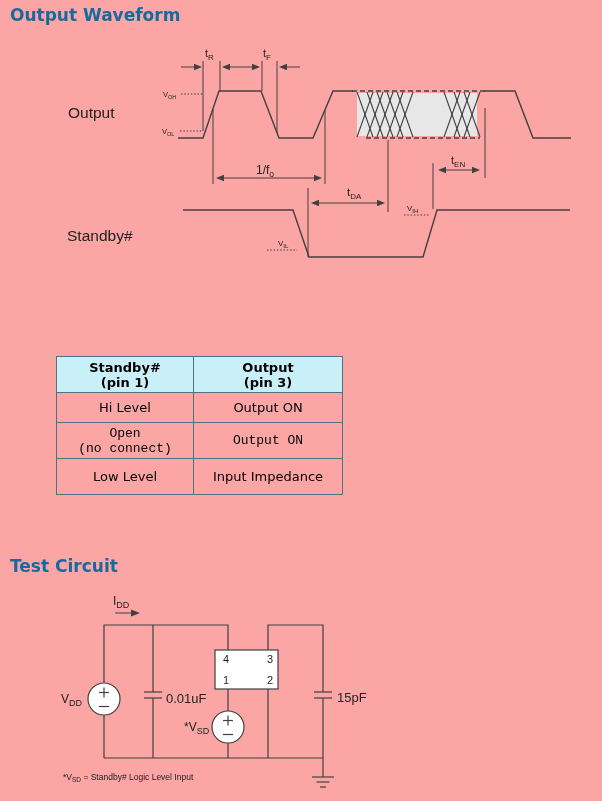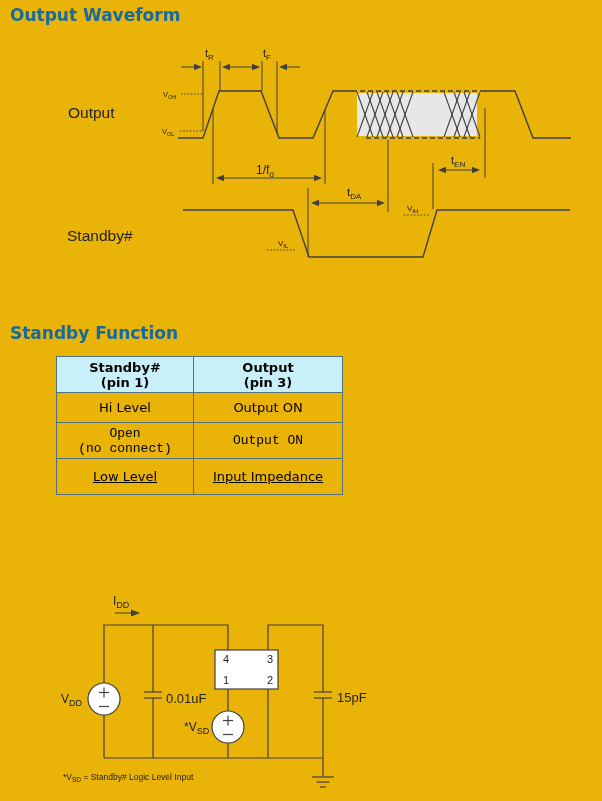--- a/index.html
+++ b/index.html
@@ -1,16 +1,16 @@
 <!DOCTYPE html>
 <html><head>
 <meta charset="utf-8">
 <style>
   html,body{margin:0;padding:0;background:#ffffff;}
-  #page{position:relative;width:602px;height:801px;background:#eab308;overflow:hidden;
+  #page{position:relative;width:602px;height:801px;background:#fca5a5;overflow:hidden;
         font-family:"DejaVu Sans",sans-serif;}
   .heading{position:absolute;left:10px;color:#156a9f;font-size:17px;font-weight:bold;
            font-family:"DejaVu Sans",sans-serif;letter-spacing:0;}
   #hd-waveform{top:5px;}
   #hd-standby{top:323px;}
   #hd-testcircuit{top:556px;}
   svg{position:absolute;left:0;}
   #wave-svg{top:40px;}
   #circuit-svg{top:585px;}
   svg text{font-family:"Liberation Sans",sans-serif;fill:#222222;}
@@ -21,21 +21,21 @@
   .dash{stroke:#404040;stroke-width:1.4;stroke-dasharray:5,3;fill:none;}
   .hatch{stroke:#404040;stroke-width:1.1;}
   .wire{stroke:#404040;stroke-width:1.2;fill:none;}
   .comp{stroke:#404040;stroke-width:1.2;fill:#ffffff;}
   #fn-table{position:absolute;left:56px;top:356px;border-collapse:collapse;
             font-family:"DejaVu Sans",sans-serif;font-size:13px;color:#000;}
   #fn-table th,#fn-table td{border:1px solid #4f7282;text-align:center;vertical-align:middle;
             white-space:pre-line;line-height:15px;padding:0;}
   #fn-table th{background:#c9f0f9;font-weight:bold;height:35px;}
   #fn-table col.c1{width:137px;} #fn-table col.c2{width:149px;}
-  #fn-table tr.r1 td{height:29px;} #fn-table tr.r2 td{height:35px;font-family:Liberation Mono, monospace;} #fn-table tr.r3 td{height:35px;text-decoration:underline;}
+  #fn-table tr.r1 td{height:29px;} #fn-table tr.r2 td{height:35px;font-family:Liberation Mono, monospace;} #fn-table tr.r3 td{height:35px;}
 </style>
 </head>
 <body>
 
 <div id="page">
 
   <div class="heading" id="hd-waveform">Output Waveform</div>
 
   <svg id="wave-svg" width="602" height="250" viewBox="0 40 602 250">
 
@@ -142,21 +142,20 @@
     </text>
     <line class="dots" x1="404" y1="215" x2="429" y2="215"></line>
     <text x="278" y="246" font-size="8">
       <tspan>V</tspan><tspan dy="1.5" font-size="6">IL</tspan>
     </text>
     <line class="dots" x1="267" y1="250" x2="297" y2="250"></line>
 
     <polyline class="trace" points="183,210 293,210 309,257 423,257 437,210 570,210"></polyline>
   </svg>
 
-  <div class="heading" id="hd-standby">Standby Function</div>
 
   <table id="fn-table">
     <colgroup>
         <col class="c1">
         <col class="c2">
       </colgroup>
     <thead>
       <tr>
         <th>Standby#
 (pin 1)</th>
@@ -174,20 +173,21 @@
 (no connect)</td>
         <td>Output ON</td>
       </tr>
       <tr class="r3">
         <td>Low Level</td>
         <td>Input Impedance</td>
       </tr>
     </tbody>
   </table>
 
+  <div class="heading" id="hd-testcircuit">Test Circuit</div>
 
   <svg id="circuit-svg" width="602" height="216" viewBox="0 585 602 216">
 
     <text x="113" y="605" font-size="12">
       <tspan>I</tspan><tspan dy="2.5" font-size="9">DD</tspan>
     </text>
     <g>
       <line class="dim" x1="115" y1="613" x2="135" y2="613"></line>
       <polygon class="arr" points="140,613 131,609.5 131,616.5"></polygon>
     </g>

